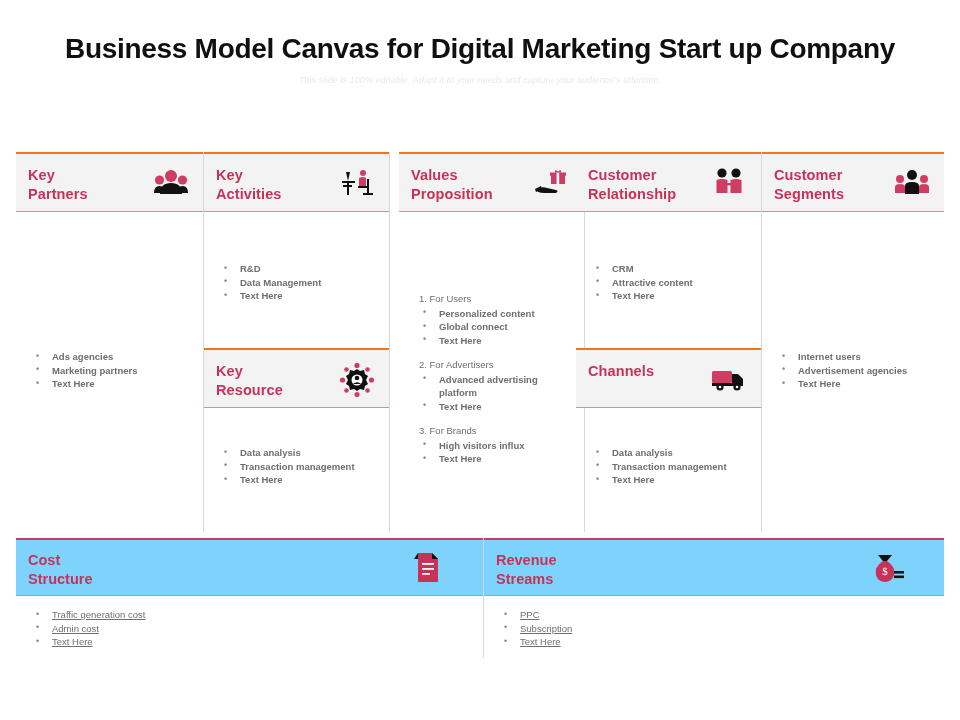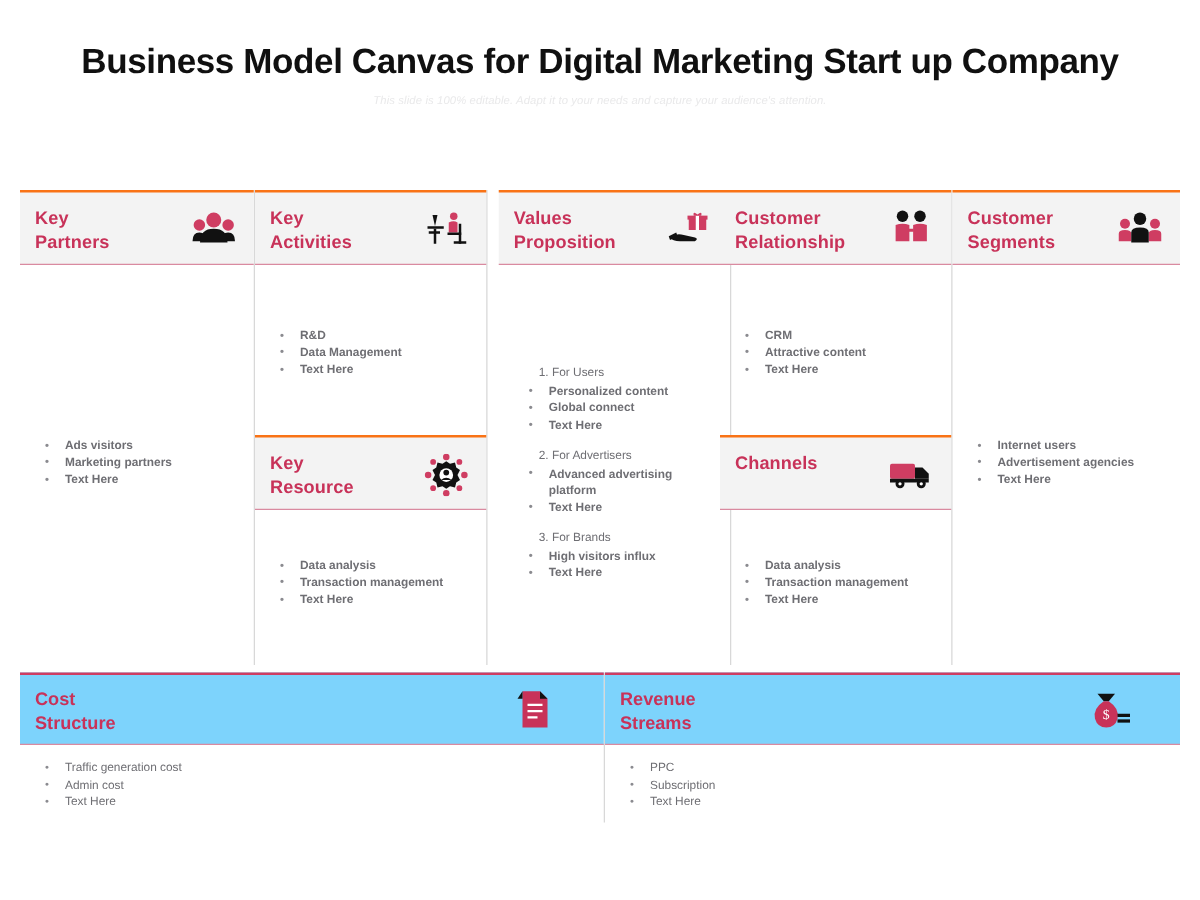--- a/index.html
+++ b/index.html
@@ -126,21 +126,20 @@
     left: 6px;
     top: -0.5px;
     font-size: 9px;
     color: #8a8a8f;
   }
   .lst .num {
     position: relative;
     padding-left: 6px;
     margin-bottom: 1px;
     color: #6e6e73;
-    margin-left: 12px;
   }
   .grp { margin-bottom: 11px; }
   .grp:last-child { margin-bottom: 0; }
   .grp .li { padding-left: 26px; }
   .grp .li::before { left: 10px; }
 
   
   .bottom {
     position: absolute;
     left: 16px;
@@ -188,20 +187,21 @@
     left: 14px;
     top: 70px;
     right: 8px;
     font-size: 9.5px;
     color: #6e6e73;
     line-height: 13.5px;
   }
   .blst .li {
     position: relative;
     padding-left: 22px;
+    text-decoration: underline;
   }
   .blst .li::before {
     content: "\2022";
     position: absolute;
     left: 6px;
     top: -0.5px;
     font-size: 9px;
     color: #8a8a8f;
   }
 </style>
@@ -224,21 +224,21 @@
             <circle cx="18" cy="9" r="6" fill="#cf3d62"></circle>
             <circle cx="6.5" cy="13" r="4.6" fill="#cf3d62"></circle>
             <circle cx="29.5" cy="13" r="4.6" fill="#cf3d62"></circle>
             <path d="M1 26 Q1 19 6.5 19 Q12 19 12 26 Z" fill="#111"></path>
             <path d="M24 26 Q24 19 29.5 19 Q35 19 35 26 Z" fill="#111"></path>
             <path d="M7 27 Q7 16 18 16 Q29 16 29 27 Z" fill="#111"></path>
           </svg>
         </div>
       </div>
       <div class="lst" style="top: 198px;">
-        <div class="li">Ads visitors</div>
+        <div class="li">Ads agencies</div>
         <div class="li">Marketing partners</div>
         <div class="li">Text Here</div>
       </div>
     </div>
 
     <div class="col c2 col-sep">
       <div class="hdr top">
         <div class="hdr-title">Key
 Activities</div>
         <div class="hdr-icon">

